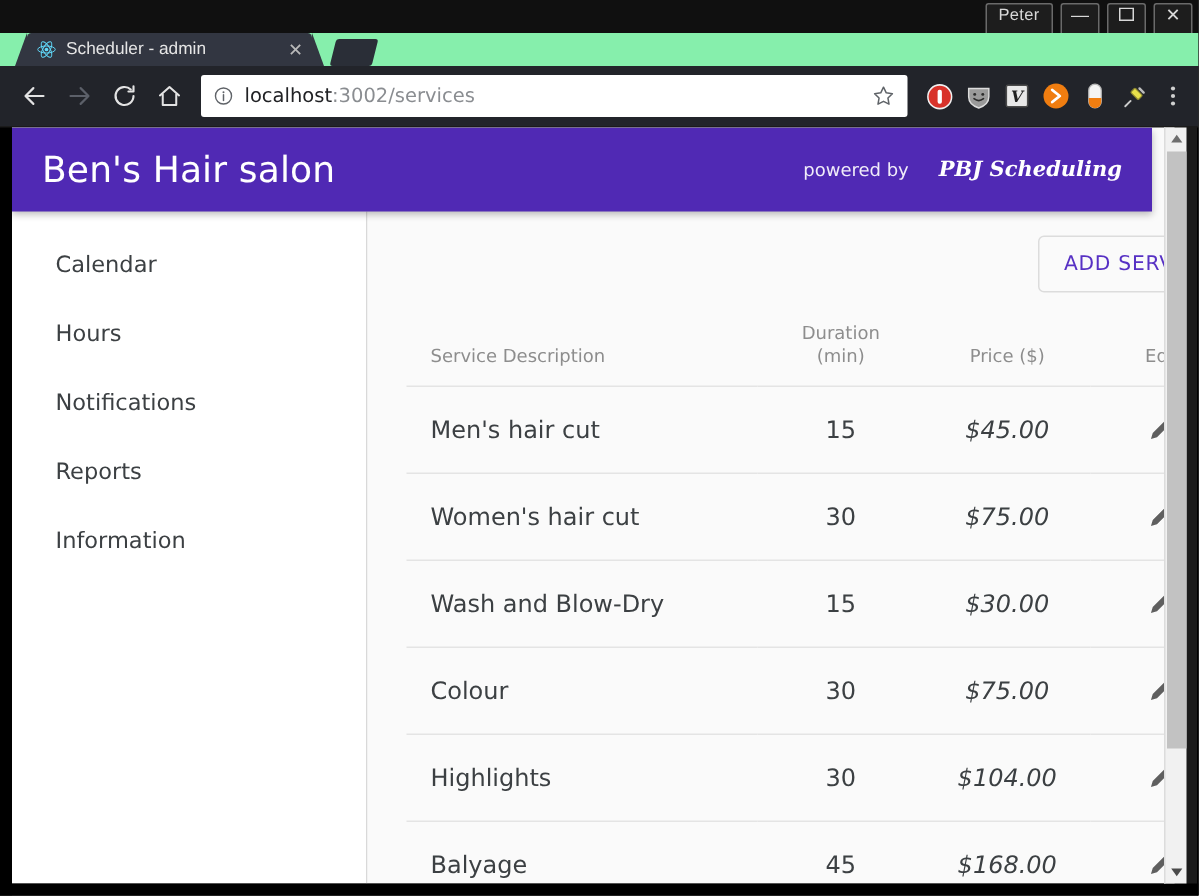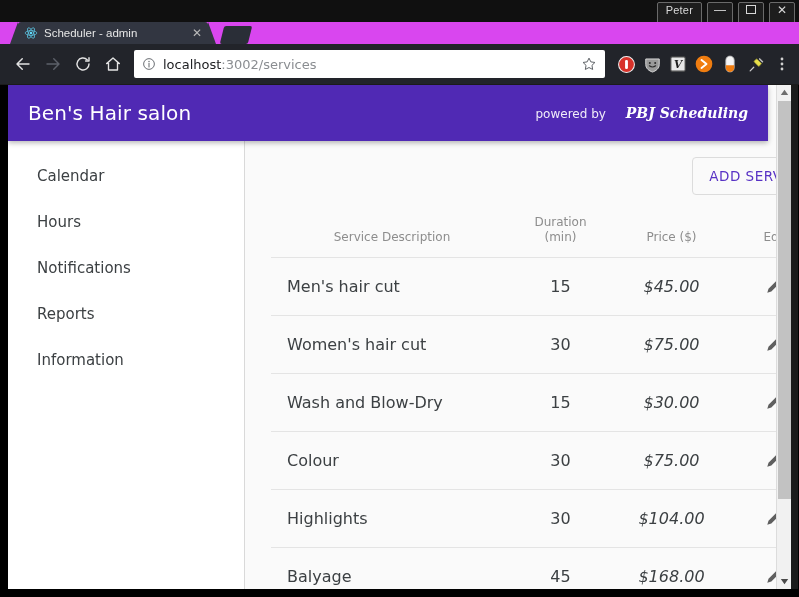--- a/index.html
+++ b/index.html
@@ -53,21 +53,21 @@
     font-family: "Liberation Sans", sans-serif;
   }
   .win-btn.user { padding: 0 8px; letter-spacing: .2px; }
   .win-btn.glyph { font-size: 12px; }
 
   
   .tabstrip {
     position: absolute;
     left: 0; top: 22px;
     width: 799px; height: 22px;
-    background: #d946ef;
+    background: #86efac;
   }
   .tab {
     position: absolute;
     left: 18px; top: 0;
     width: 190px; height: 22px;
     background: #323641;
     border-top-left-radius: 3px;
     border-top-right-radius: 3px;
     display: flex;
     align-items: center;
@@ -202,21 +202,21 @@
     display: flex;
     align-items: center;
     justify-content: space-between;
     padding: 0 20px;
     box-sizing: border-box;
     box-shadow: 0 2px 5px rgba(0,0,0,0.28);
     z-index: 5;
   }
   .app-title {
     color: #ffffff;
-    font-size: 20px;
+    font-size: 24px;
     font-weight: normal;
     font-family: "DejaVu Sans", sans-serif;
     letter-spacing: .1px;
   }
   .powered {
     color: #f0ecf9;
     font-size: 12px;
     display: flex;
     align-items: baseline;
     gap: 20px;
@@ -289,21 +289,21 @@
   table.svc th {
     font-weight: normal;
     color: #8d8d8d;
     font-size: 12px;
     font-family: "DejaVu Sans", sans-serif;
     padding: 6px 8px 12px 8px;
     border-bottom: 1px solid #e4e4e4;
     vertical-align: bottom;
     line-height: 1.25;
   }
-  table.svc th.c-desc  { text-align: center;  width: 210px; padding-left: 16px; }
+  table.svc th.c-desc  { text-align: left;  width: 210px; padding-left: 16px; }
   table.svc th.c-dur   { text-align: center; width: 95px; }
   table.svc th.c-price { text-align: center; width: 95px; }
   table.svc th.c-edit  { text-align: center; width: 80px; }
 
   table.svc td {
     color: #3c4043;
     font-size: 16px;
     font-family: "DejaVu Sans", sans-serif;
     padding: 0 8px;
     height: 57px;

